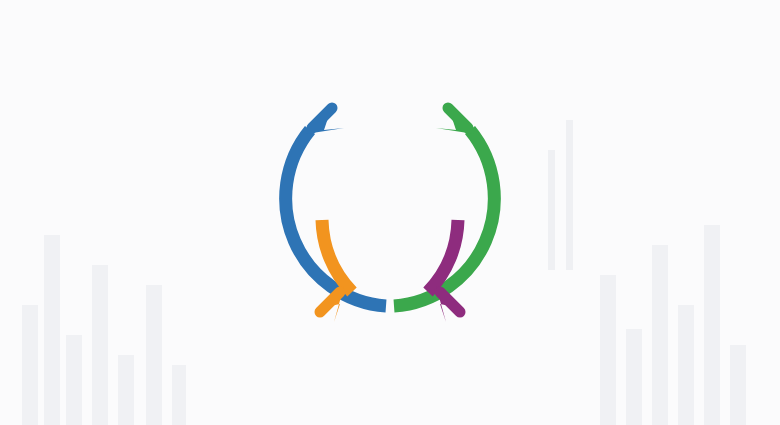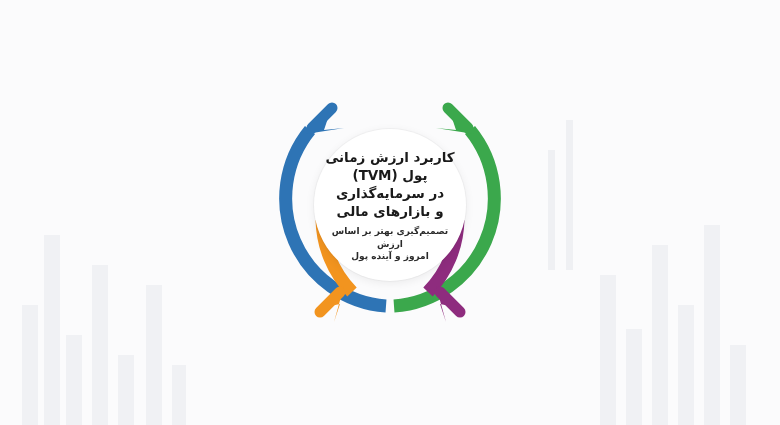--- a/index.html
+++ b/index.html
@@ -93,32 +93,20 @@
         <path d="M 72 214 L 52 234" stroke="#F2941F" stroke-width="11" stroke-linecap="round" fill="none"></path>
       </g>
 
       <g>
         <path d="M 190 142 A 108 108 0 0 1 160 214" fill="none" stroke="#8E2C7E" stroke-width="13"></path>
         <path d="M 168 208 L 192 230 L 172 226 L 178 244 Z" fill="#8E2C7E"></path>
         <path d="M 172 214 L 192 234" stroke="#8E2C7E" stroke-width="11" stroke-linecap="round" fill="none"></path>
       </g>
     </svg>
 
-    <div class="hub">
-      <div class="hub-title">
-        <div>کاربرد ارزش زمانی</div>
-        <div>پول (TVM)</div>
-        <div>در سرمایه‌گذاری</div>
-        <div>و بازارهای مالی</div>
-      </div>
-      <div class="hub-sub">
-        <div>تصمیم‌گیری بهتر بر اساس ارزش</div>
-        <div>امروز و آینده پول</div>
-      </div>
-    </div>
   </div>
 
   <div class="card left">
     
     
     
     
   </div>
 
   <div class="card right">

